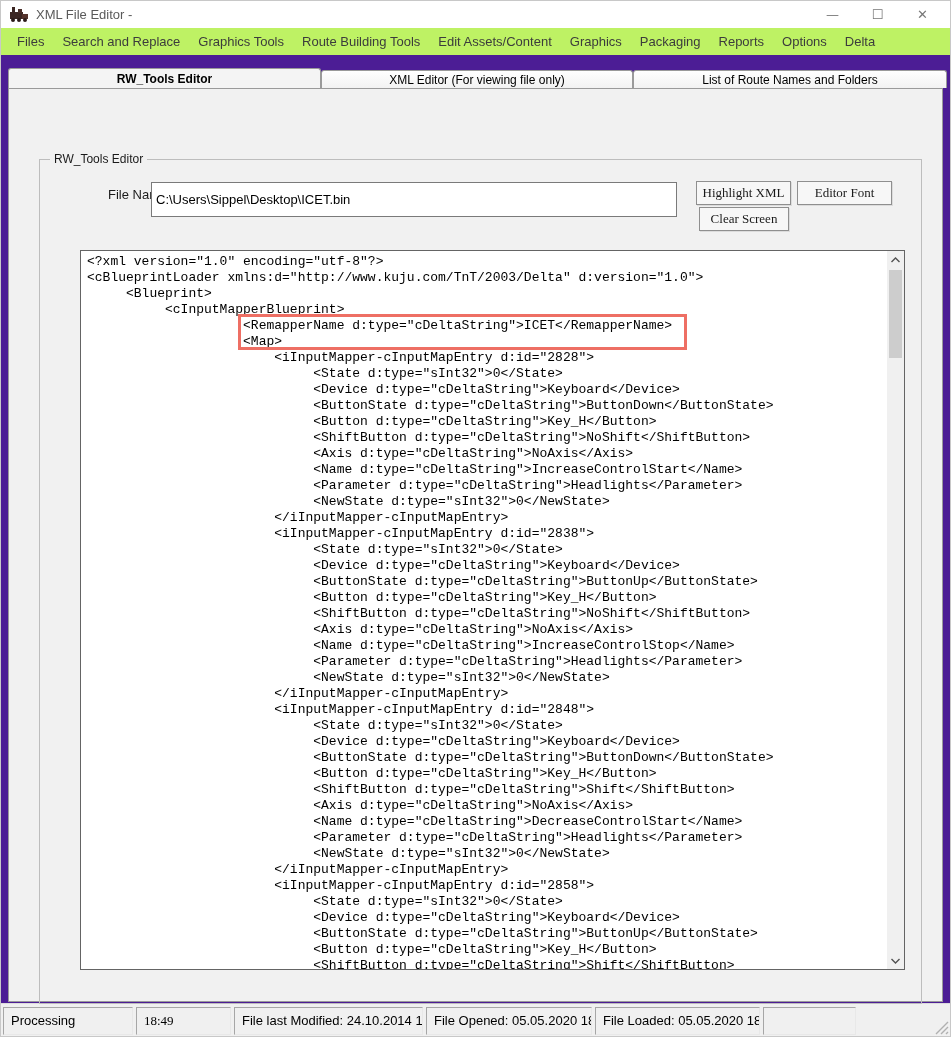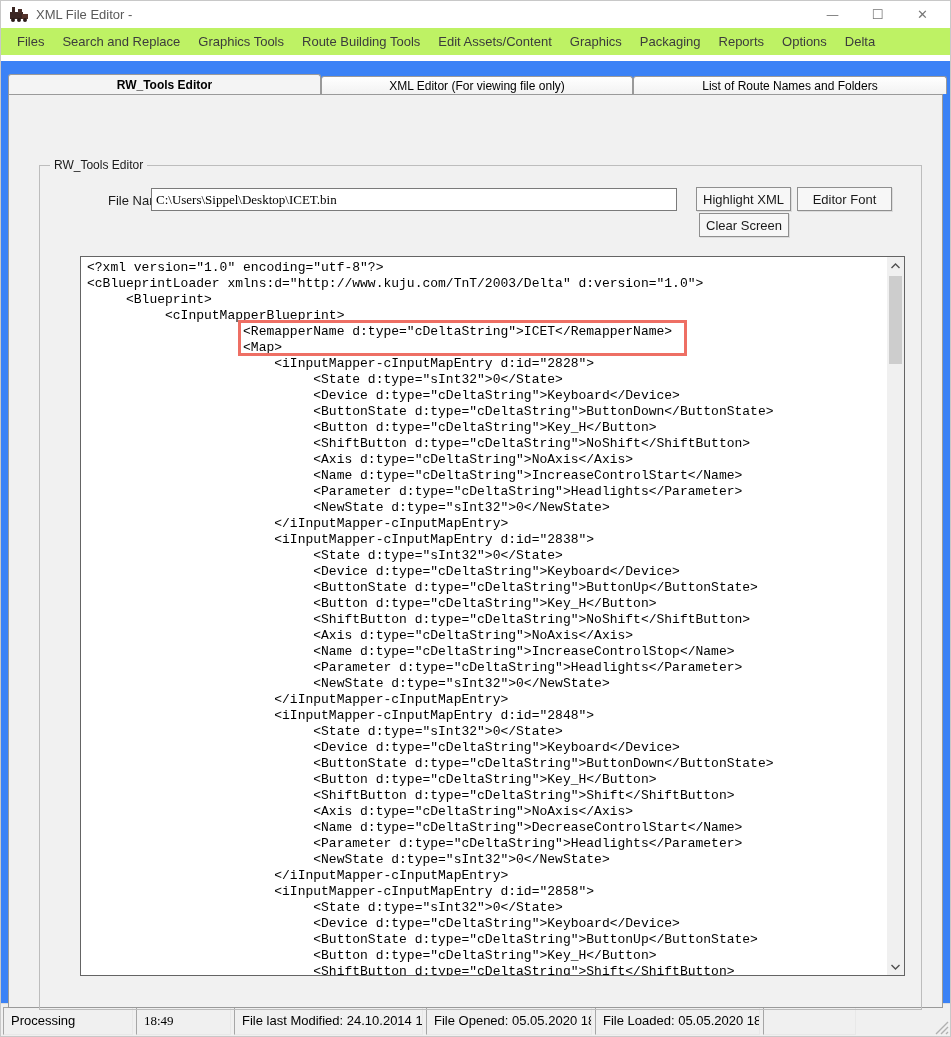--- a/index.html
+++ b/index.html
@@ -18,48 +18,48 @@
   .win-btns { position:absolute; right:6px; top:0; height:28px; display:flex; }
   .win-btn { width:45px; height:28px; display:flex; align-items:center; justify-content:center;
              color:#777; font-size:13px; font-family:"DejaVu Sans", sans-serif; }
 
   
   .menubar { position:absolute; left:0; top:28px; width:951px; height:27px; background:#bef264;
              display:flex; align-items:center; padding-left:8px; }
   .menu-item { font-size:13px; color:#3c3c3c; padding:0 9px; line-height:27px; }
 
   
-  .main { position:absolute; left:0; top:61px; width:951px; height:948px; background:#3b82f6; }
+  .main { position:absolute; left:0; top:55px; width:951px; height:948px; background:#4c1d95; }
 
   
   .tab { position:absolute; font-size:12px; color:#000; text-align:center;
          background:linear-gradient(#ffffff,#f2f2f2);
          border:1px solid #9a9a9a; border-bottom:none; border-radius:3px 3px 0 0; }
   .tab-1 { left:8px; top:13px; width:313px; height:20px; line-height:20px; font-weight:bold;
            background:#f4f4f4; z-index:3; }
   .tab-2 { left:321px; top:15px; width:312px; height:18px; line-height:18px; z-index:1; }
   .tab-3 { left:633px; top:15px; width:314px; height:18px; line-height:18px; z-index:1; }
   .tab-page { position:absolute; left:8px; top:33px; width:935px; height:914px;
               background:#f1f1f1; border:1px solid #9a9a9a; z-index:2; }
 
   
   .groupbox { position:absolute; left:30px; top:70px; width:883px; height:845px;
               border:1px solid #bdbdbd; }
   .groupbox-label { position:absolute; left:10px; top:-8px; background:#f1f1f1;
                     padding:0 4px; font-size:12px; color:#1a1a1a; }
 
   .filename-label { position:absolute; left:68px; top:27px; font-size:13px; color:#1a1a1a; }
-  .filename-input { position:absolute; left:111px; top:22px; width:526px; height:23px;
+  .filename-input { position:absolute; left:111px; top:22px; width:526px; height:35px;
                     border:1px solid #7a7a7a; background:#ffffff; font-size:13px;
-                    font-family:Liberation Serif, serif; padding:0 4px; color:#000; }
+                    font-family:Liberation Sans, sans-serif; padding:0 4px; color:#000; }
 
   .btn { position:absolute; background:#f7f7f7; border:1px solid #8f8f8f;
          box-shadow:1px 1px 0 #dcdcdc; font-size:13px; color:#1a1a1a;
          display:flex; align-items:center; justify-content:center;
-         font-family:Liberation Sans, sans-serif; }
+         font-family:Liberation Serif, serif; }
   .btn-highlight { left:656px; top:21px; width:95px; height:24px; }
   .btn-changefont { left:757px; top:21px; width:95px; height:24px; }
   .btn-clear { left:659px; top:47px; width:90px; height:24px; }
 
   
   .xml-box { position:absolute; left:40px; top:90px; width:825px; height:720px;
              background:#ffffff; border:1px solid #646464; overflow:hidden; }
   .xml-text { position:absolute; left:0; top:0; right:17px; bottom:0; overflow:hidden;
               padding:3px 0 0 6px;
               font-family:"Liberation Mono","DejaVu Sans Mono",monospace;

